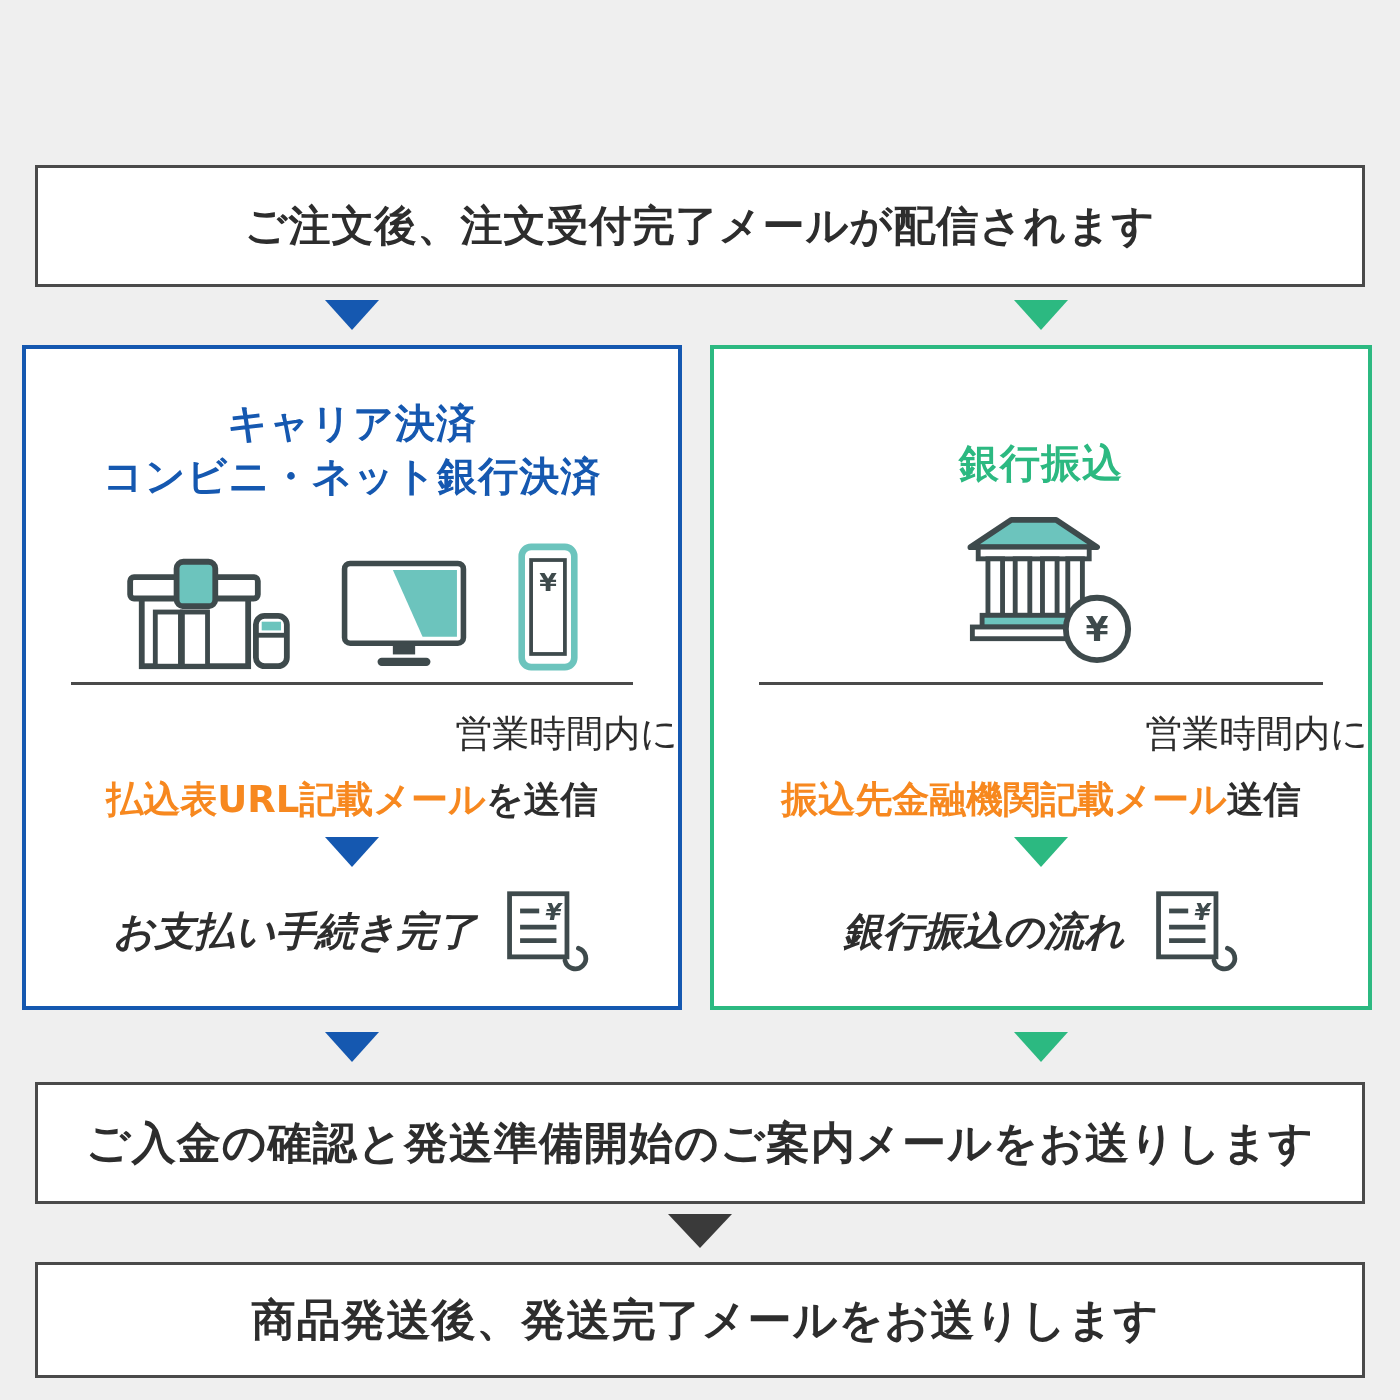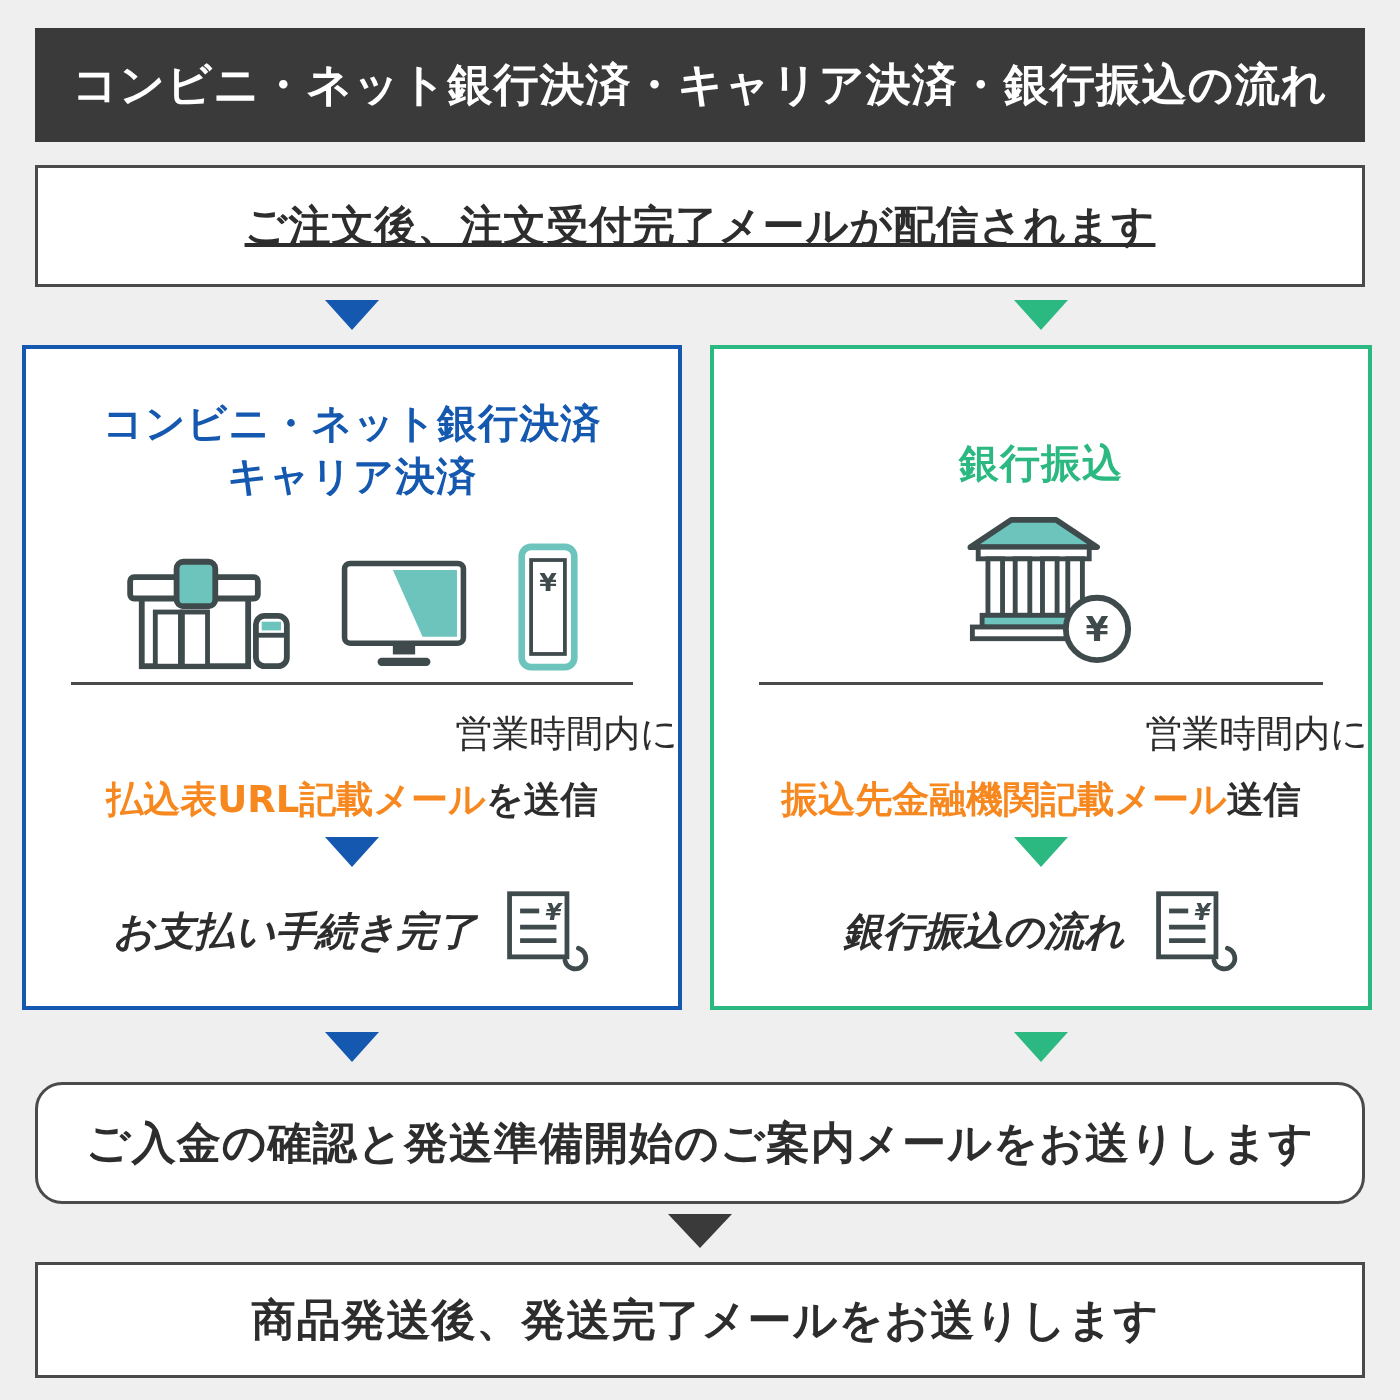--- a/index.html
+++ b/index.html
@@ -22,22 +22,22 @@
     background:var(--header-bg);color:var(--header-text);
     display:flex;align-items:center;justify-content:center;
     font-size:45px;font-weight:bold;letter-spacing:1px;
   }
   .step-box{
     position:absolute;background:var(--box-bg);
     border:3px solid var(--box-border);
     display:flex;align-items:center;justify-content:center;
     font-weight:bold;color:var(--text-dark);letter-spacing:1px;
   }
-  #step1{left:35px;top:165px;width:1330px;height:122px;font-size:42px;text-decoration:underline;}
-  #step3{left:35px;top:1082px;width:1330px;height:122px;font-size:44px;border-radius:27px;}
+  #step1{left:35px;top:165px;width:1330px;height:122px;font-size:42px;}
+  #step3{left:35px;top:1082px;width:1330px;height:122px;font-size:44px;}
   #step4{left:35px;top:1262px;width:1330px;height:116px;font-size:44px;padding-left:11px;}
 
   .tri{position:absolute;width:0;height:0;
     border-left:27px solid transparent;border-right:27px solid transparent;}
   .tri-blue{border-top:30px solid var(--blue);}
   .tri-green{border-top:30px solid var(--green);}
   .tri-dark{border-left:32px solid transparent;border-right:32px solid transparent;
     border-top:34px solid var(--header-bg);}
 
   .panel{position:absolute;top:345px;height:665px;background:var(--box-bg);}
@@ -77,35 +77,32 @@
   svg .ln{stroke:var(--icon-line);fill:none;}
   svg .fd{fill:var(--icon-line);stroke:none;}
   svg text{fill:var(--icon-line);font-weight:bold;font-family:"DejaVu Sans",sans-serif;}
   svg .p-teal{stroke:var(--icon-teal);fill:#ffffff;}
 </style>
 </head>
 <body>
 
 <div class="page">
 
-  <div class="header">
-    <span>コンビニ・ネット銀行決済・キャリア決済・銀行振込の流れ</span>
-  </div>
 
   <div class="step-box" id="step1">
     <span>ご注文後、注文受付完了メールが配信されます</span>
   </div>
 
   <div class="tri tri-blue" style="left:325px;top:300px;"></div>
   <div class="tri tri-green" style="left:1014px;top:300px;"></div>
 
   <section class="panel" id="panel-left">
     <div class="panel-title">
+      <div>キャリア決済</div>
       <div>コンビニ・ネット銀行決済</div>
-      <div>キャリア決済</div>
     </div>
 
     <div class="icons-row">
       <svg width="165" height="118" viewBox="0 0 170 122">
         <rect class="s" x="16" y="42" width="110" height="74" stroke-width="6"></rect>
         <rect class="s" x="30" y="60" width="26" height="56" stroke-width="5"></rect>
         <rect class="s" x="58" y="60" width="26" height="56" stroke-width="5"></rect>
         <rect class="s" x="4" y="24" width="132" height="22" rx="4" stroke-width="6"></rect>
         <rect class="s-teal" x="52" y="8" width="40" height="46" rx="7" stroke-width="6"></rect>
         <rect class="s" x="134" y="64" width="32" height="52" rx="9" stroke-width="6"></rect>

